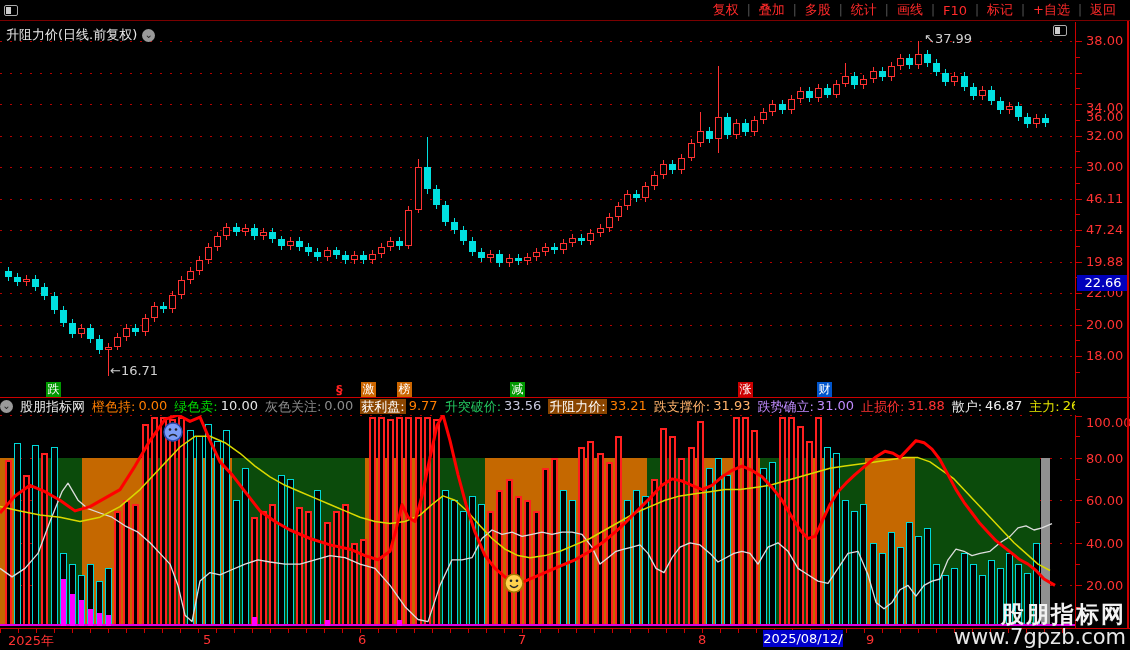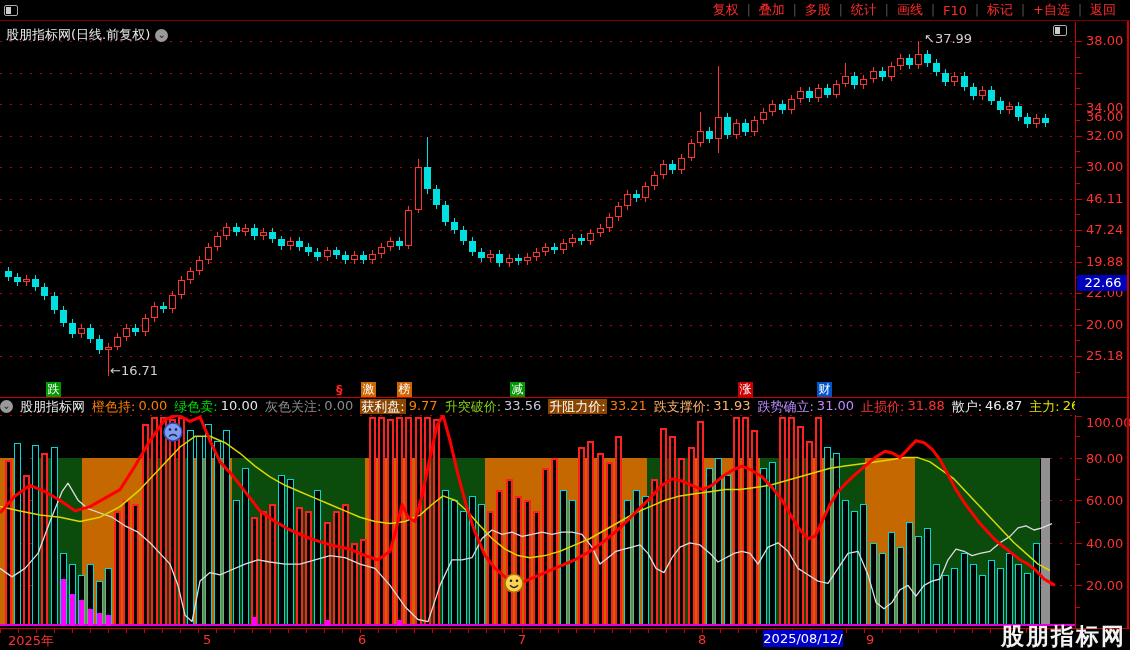--- a/index.html
+++ b/index.html
@@ -113,21 +113,21 @@
         <div class="tb-r-item">标记</div>
         <div class="tb-sep">|</div>
         <div class="tb-r-item">+自选</div>
         <div class="tb-sep">|</div>
         <div class="tb-r-item">返回</div>
       </div>
   </div>
 
   <div id="plot">
     <div class="chart-title">
-      <span>股朋指标网(日线.前复权)</span>
+      <span>升阻力价(日线.前复权)</span>
       <span class="chev-circle">⌄</span>
     </div>
     <div class="plot-pane-icon pane-icon">
         <i></i>
       </div>
     <div class="annot" id="annot-high" style="left: 924px; top: 9px;">
       <span>↖</span><span>37.99</span>
     </div>
     <div class="annot" id="annot-low" style="left: 110px; top: 341px;">
       <span>←</span><span>16.71</span>
@@ -372,21 +372,21 @@
       <div class="wick" style="left: 1036.3px; top: 92.2375px; height: 14.175px; background: rgb(255, 50, 50);"></div>
       <div class="body up" style="left: 1033.3px; top: 96.175px; height: 6.3px;"></div>
       <div class="wick" style="left: 1045.4px; top: 92.2375px; height: 12.6px; background: rgb(0, 224, 224);"></div>
       <div class="body dn" style="left: 1042.4px; top: 96.175px; height: 4.725px;"></div>
     </div>
 
   <div id="yaxis">
     <div class="yhl" style="top: 252.605px;">22.66</div>
   <div class="ytick" style="top: 349.75px; width: 4px;"></div>
       <div class="ytick" style="top: 334px; width: 6px;"></div>
-      <div class="ylab" style="top: 326px;">25.18</div>
+      <div class="ylab" style="top: 326px;">18.00</div>
       <div class="ytick" style="top: 318.25px; width: 4px;"></div>
       <div class="ytick" style="top: 302.5px; width: 6px;"></div>
       <div class="ylab" style="top: 294.5px;">20.00</div>
       <div class="ytick" style="top: 286.75px; width: 4px;"></div>
       <div class="ytick" style="top: 271px; width: 6px;"></div>
       <div class="ylab" style="top: 263px;">22.00</div>
       <div class="ytick" style="top: 255.25px; width: 4px;"></div>
       <div class="ytick" style="top: 239.5px; width: 6px;"></div>
       <div class="ylab" style="top: 231.5px;">19.88</div>
       <div class="ytick" style="top: 223.75px; width: 4px;"></div>
@@ -430,21 +430,21 @@
       </div>
       <div class="ih-item">
         <span style="color: rgb(140, 140, 140);">灰色关注:</span>
         <span style="color: rgb(140, 140, 140);">0.00</span>
       </div>
       <div class="ih-item">
         <span class="ih-label-bg" style="color: rgb(255, 255, 255); background: rgb(138, 69, 0);">获利盘:</span>
         <span style="color: rgb(255, 126, 0);">9.77</span>
       </div>
       <div class="ih-item">
-        <span style="color: #84cc16;">升突破价:</span>
+        <span style="color: #22c55e;">升突破价:</span>
         <span style="color: rgb(200, 200, 220);">33.56</span>
       </div>
       <div class="ih-item">
         <span class="ih-label-bg" style="color: rgb(255, 255, 255); background: rgb(138, 69, 0);">升阻力价:</span>
         <span style="color: rgb(255, 126, 0);">33.21</span>
       </div>
       <div class="ih-item">
         <span style="color: rgb(255, 178, 107);">跌支撑价:</span>
         <span style="color: rgb(255, 178, 107);">31.93</span>
       </div>
@@ -658,20 +658,21 @@
       <div class="tlab" style="left: 358px;">6</div>
       <div class="tlab" style="left: 518px;">7</div>
       <div class="tlab" style="left: 698px;">8</div>
       <div class="tlab" style="left: 866px;">9</div>
     </div>
 
   <div id="right-border"></div>
 
   <div id="watermark">
     <div id="wm1">股朋指标网</div>
+    <div id="wm2">www.7gpzb.com</div>
   </div>
 <div class="badge" style="left: 46px; top: 382px; background: rgb(0, 153, 0);">跌</div>
     <div class="badge" style="left: 361px; top: 382px; background: rgb(204, 102, 0);">激</div>
     <div class="badge" style="left: 397px; top: 382px; background: rgb(204, 102, 0);">榜</div>
     <div class="badge" style="left: 510px; top: 382px; background: rgb(0, 153, 0);">减</div>
     <div class="badge" style="left: 738px; top: 382px; background: rgb(204, 0, 0);">涨</div>
     <div class="badge" style="left: 817px; top: 382px; background: rgb(0, 85, 204);">财</div>
     <div class="sig-symbol" style="left: 336px; top: 382px;">§</div>
   </div>
 

